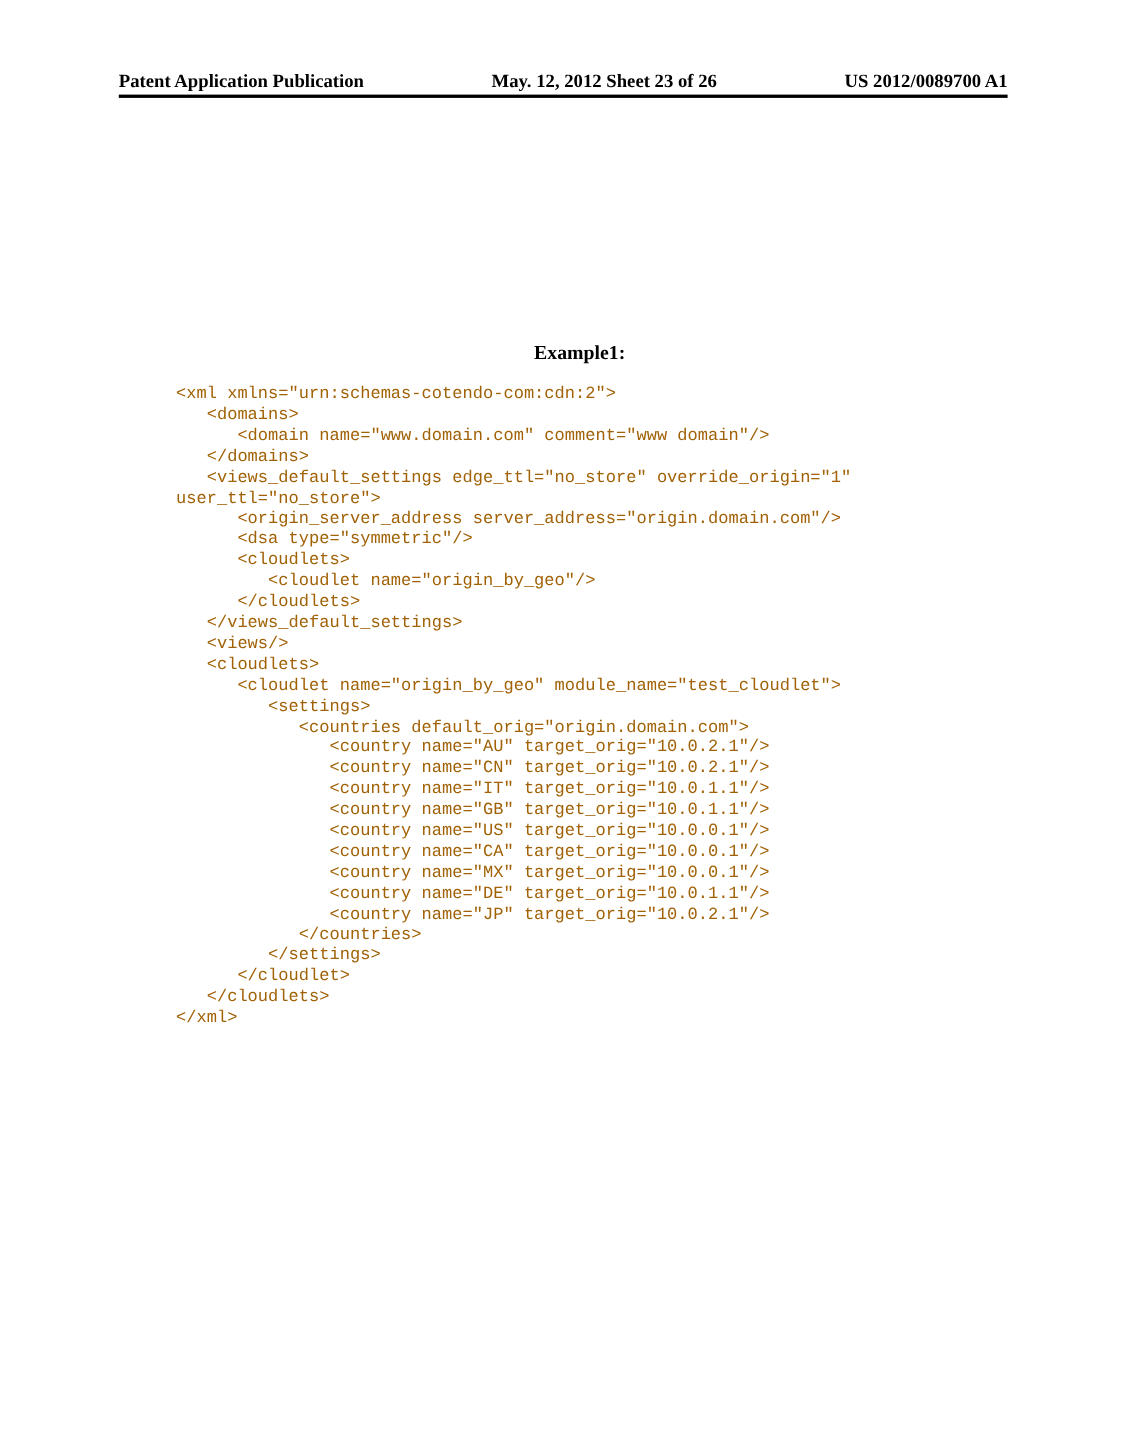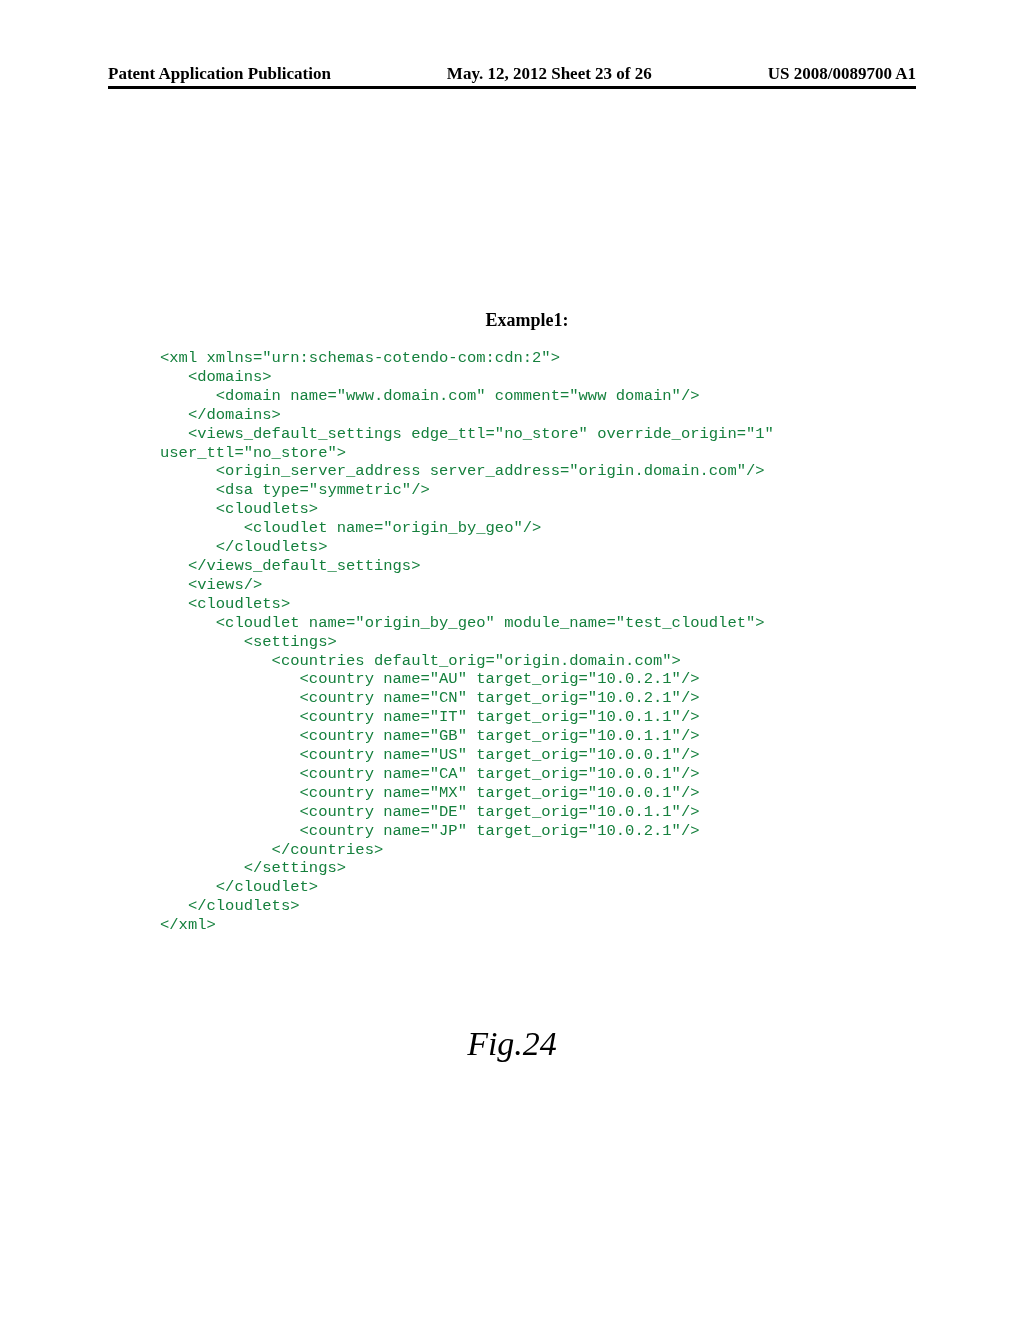--- a/index.html
+++ b/index.html
@@ -5,32 +5,32 @@
   * { margin: 0; padding: 0; box-sizing: border-box; }
   html, body { width: 1024px; height: 1320px; background: #ffffff; font-family: "Times New Roman", serif; color: #000; }
   .page { position: relative; width: 1024px; height: 1156px; }
   .header-line { position: absolute; top: 86px; left: 108px; right: 108px; height: 3px; background: #000; }
   .header-row { position: absolute; top: 64px; left: 108px; right: 108px; display: flex; justify-content: space-between; font-size: 17px; font-weight: bold; }
   .header-left { }
   .header-center { }
   .header-right { }
   .content { position: absolute; top: 310px; left: 160px; right: 130px; }
   .example-title { font-family: "Times New Roman", serif; font-weight: bold; font-size: 18px; margin-bottom: 18px; text-align: center; }
-  .code { font-family: "Courier New", monospace; font-size: 15.5px; line-height: 1.22; white-space: pre; color: #15803d; }
+  .code { font-family: "Courier New", monospace; font-size: 15.5px; line-height: 1.22; white-space: pre; color: #a16207; }
   .fig { position: absolute; top: 1025px; left: 0; right: 0; text-align: center; font-family: "Brush Script MT", cursive; font-style: italic; font-size: 34px; }
 </style>
 </head>
 <body>
 
 <div class="page">
 
   <div class="header-row">
     <span class="header-left">Patent Application Publication</span>
     <span class="header-center">May. 12, 2012  Sheet 23 of 26</span>
-    <span class="header-right">US 2008/0089700 A1</span>
+    <span class="header-right">US 2012/0089700 A1</span>
   </div>
   <div class="header-line"></div>
 
   <div class="content">
     <div class="example-title">Example1:</div>
     <div class="code">&lt;xml xmlns="urn:schemas-cotendo-com:cdn:2"&gt;
    &lt;domains&gt;
       &lt;domain name="www.domain.com" comment="www domain"/&gt;
    &lt;/domains&gt;
    &lt;views_default_settings edge_ttl="no_store" override_origin="1"
@@ -55,15 +55,14 @@
                &lt;country name="MX" target_orig="10.0.0.1"/&gt;
                &lt;country name="DE" target_orig="10.0.1.1"/&gt;
                &lt;country name="JP" target_orig="10.0.2.1"/&gt;
             &lt;/countries&gt;
          &lt;/settings&gt;
       &lt;/cloudlet&gt;
    &lt;/cloudlets&gt;
 &lt;/xml&gt;</div>
   </div>
 
-  <div class="fig">Fig.24</div>
 
 </div>
 
 </body></html>

